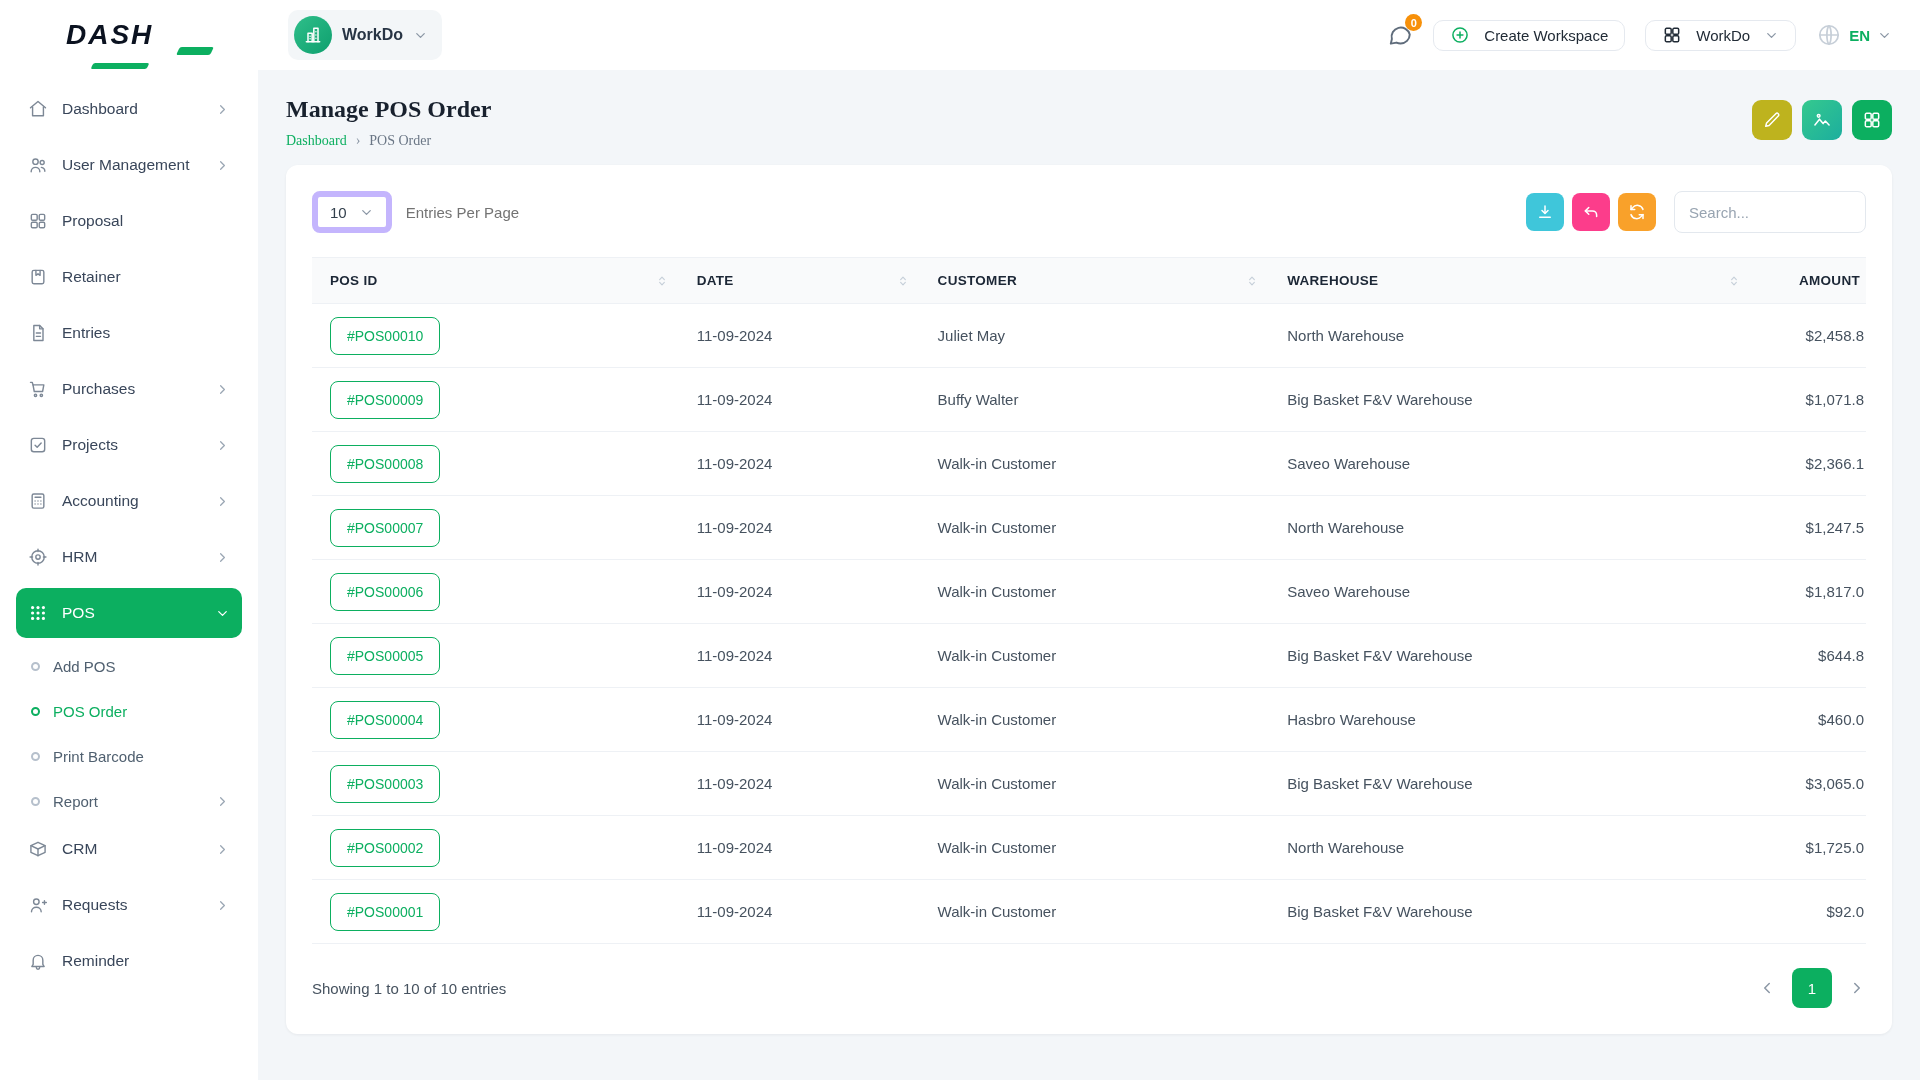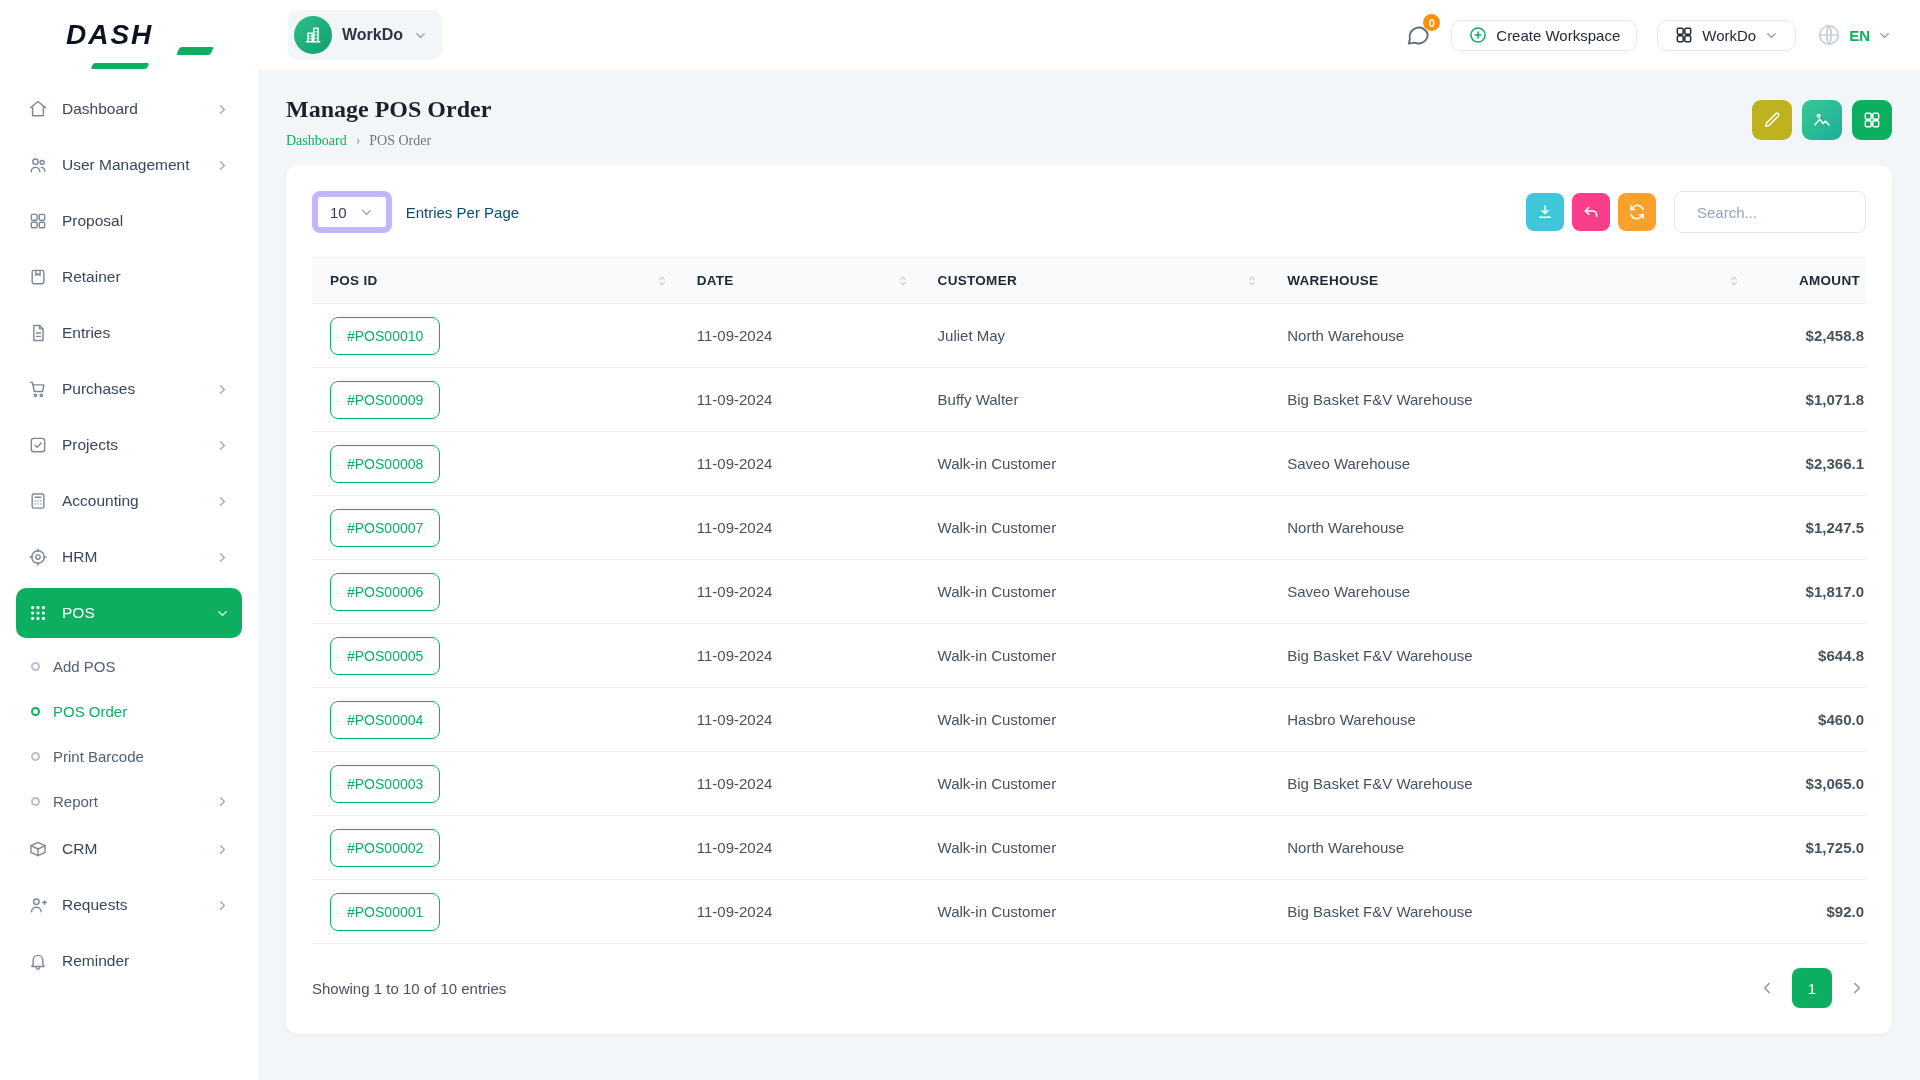--- a/index.html
+++ b/index.html
@@ -21,21 +21,21 @@
 
   .ws-pill { display:flex; align-items:center; gap:10px; background:#f3f6f8; border-radius:10px; height:50px; padding:6px 14px 6px 6px; margin-left:30px; cursor:pointer; }
   .ws-avatar { width:38px; height:38px; border-radius:50%; background:linear-gradient(135deg,#2fbf8a,#0e9f6e); display:flex; align-items:center; justify-content:center; color:#fff; }
   .ws-name { font-size:16px; font-weight:600; color:#273444; }
   .ws-pill .chev, .hbtn .chev, .lang .chev { color:#8b97a5; }
 
   .topbar-right { margin-left:auto; display:flex; align-items:center; gap:20px; padding-right:28px; }
   .chat-btn { position:relative; color:#5f6c7b; cursor:pointer; }
   .chat-btn .icon { width:26px; height:26px; }
   .badge { position:absolute; top:-8px; right:-9px; min-width:17px; height:17px; border-radius:9px; background:#f79009; color:#fff; font-size:11px; font-weight:700; display:flex; align-items:center; justify-content:center; padding:0 4px; }
-  .hbtn { display:flex; align-items:center; gap:8px; height:31px; border:1px solid #e5e9ef; border-radius:10px; padding:0 16px; font-size:15px; color:#212b36; background:#fff; cursor:pointer; }
+  .hbtn { display:flex; align-items:center; gap:14px; height:31px; border:1px solid #e5e9ef; border-radius:10px; padding:0 16px; font-size:15px; color:#212b36; background:#fff; cursor:pointer; }
   .hbtn .plus { color:#0caf60; }
   .hbtn .gridic { color:#212b36; }
   .lang { display:flex; align-items:center; gap:7px; cursor:pointer;justify-content:space-between; }
   .globe { color:#c7cfd8; width:26px; height:26px; }
   .lang-code { color:#0caf60; font-weight:600; font-size:15px; }
 
   
   .sidebar { position:fixed; top:70px; left:0; width:258px; height:1010px; background:#fff; padding:14px 16px 0 16px; overflow:hidden; }
   .side-item { display:flex; align-items:center; gap:14px; height:50px; padding:0 12px; border-radius:10px; margin-bottom:6px; color:#39465a; font-size:15.5px; font-weight:500; cursor:pointer; }
   .side-item .icon { color:#7d8896; }
@@ -61,38 +61,38 @@
   .pa-yellow { background:#beb31e; }
   .pa-teal { background:linear-gradient(135deg,#35c98e,#1cae9e); }
   .pa-green { background:#0caf60; }
 
   
   .card { margin-top:16px; background:#fff; border-radius:12px; box-shadow:0 1px 3px rgba(16,24,40,.06); padding:26px; }
   .card-top { display:flex; align-items:center; justify-content:space-between; }
   .entries { display:flex; align-items:center; gap:14px; }
   .select { display:flex; align-items:center; gap:12px; border:6px solid #c4b5fd; border-radius:8px; height:42px; padding:0 12px; font-size:15px; color:#33404d; background:#fff; cursor:pointer; }
   .select .chev { color:#8b97a5; }
-  .entries-label { font-size:15px; color:#0c4a6e; font-weight:500; }
+  .entries-label { font-size:15px; color:#737373; font-weight:500; }
   .tools { display:flex; align-items:center; gap:8px; }
   .tool-btn { width:38px; height:38px; border-radius:8px; color:#fff; display:flex; align-items:center; justify-content:center; cursor:pointer; }
   .tool-btn .icon { width:18px; height:18px; }
   .t-teal { background:#3fc6da; }
   .t-pink { background:#fc3d8b; }
   .t-orange { background:#f9a12a; }
-  .search { width:192px; height:42px; border:1px solid #e3e8ee; border-radius:8px; padding:0 22px; font-size:15px; color:#4d7c0f; margin-left:10px; outline:none; background:#fff; font-family:inherit; }
+  .search { width:192px; height:42px; border:1px solid #e3e8ee; border-radius:8px; padding:0 14px; font-size:15px; color:#4d7c0f; margin-left:10px; outline:none; background:#fff; font-family:inherit; }
   .search::placeholder { color:#98a4b1; }
 
   table { width:100%; border-collapse:collapse; margin-top:24px; table-layout:fixed; }
   thead th { background:#f9fafb; border-top:1px solid #eef1f5; border-bottom:1px solid #eef1f5; height:46px; font-size:13.5px; font-weight:700; color:#1c2736; text-transform:uppercase; letter-spacing:.3px; text-align:left; padding:0 4px; cursor:pointer; }
   th:first-child, td:first-child { padding-left:18px; }
   .th-inner { display:flex; align-items:center; justify-content:space-between; padding-right:20px; }
   th.amount-col .th-inner { justify-content:flex-end; padding-right:2px; }
   .sort-icon { color:#c6cfd9; width:14px; height:14px; }
   tbody td { height:64px; border-bottom:1px solid #eef1f5; font-size:15px; color:#46525f; padding:0 4px; }
-  td.amount { text-align:right; padding-right:2px;font-weight:bold; }
+  td.amount { text-align:right; padding-right:2px; }
   .pos-badge { display:inline-block; border:1px solid #0caf60; color:#0caf60; border-radius:8px; padding:10px 16px; font-size:14px; background:#fff; cursor:pointer; text-decoration:none; }
 
   .card-footer { display:flex; align-items:center; justify-content:space-between; margin-top:24px; }
   .showing { font-size:15px; color:#46525f; }
   .pagination { display:flex; align-items:center; gap:16px; }
   .page-chev { color:#8b97a5; cursor:pointer; }
   .page-chev .chev { width:18px; height:18px; }
   .page-num { width:40px; height:40px; border-radius:8px; background:#0caf60; color:#fff; display:flex; align-items:center; justify-content:center; font-size:15px; cursor:pointer; }
 </style>
 </head>

